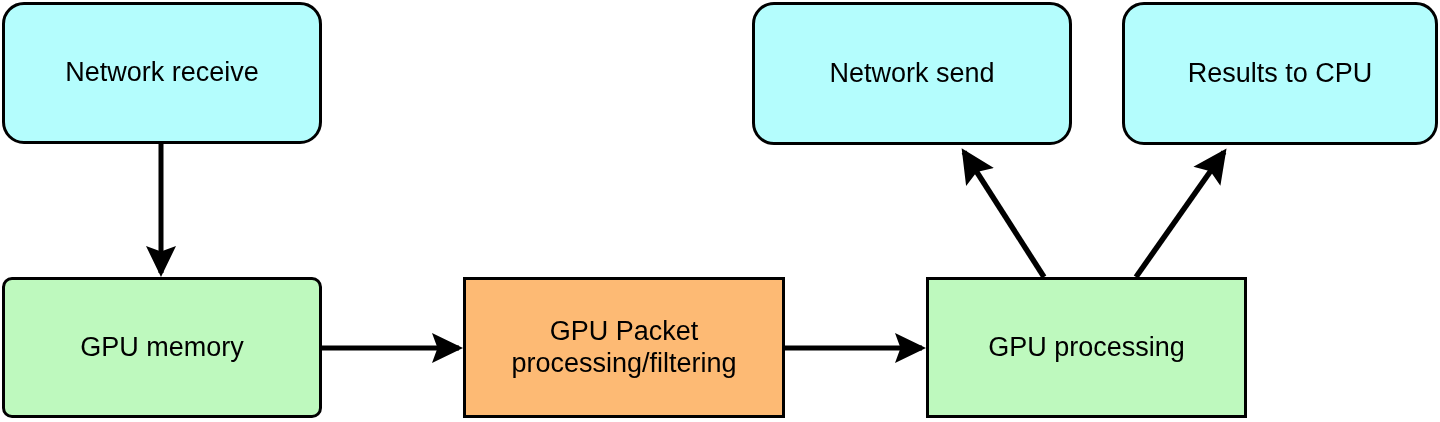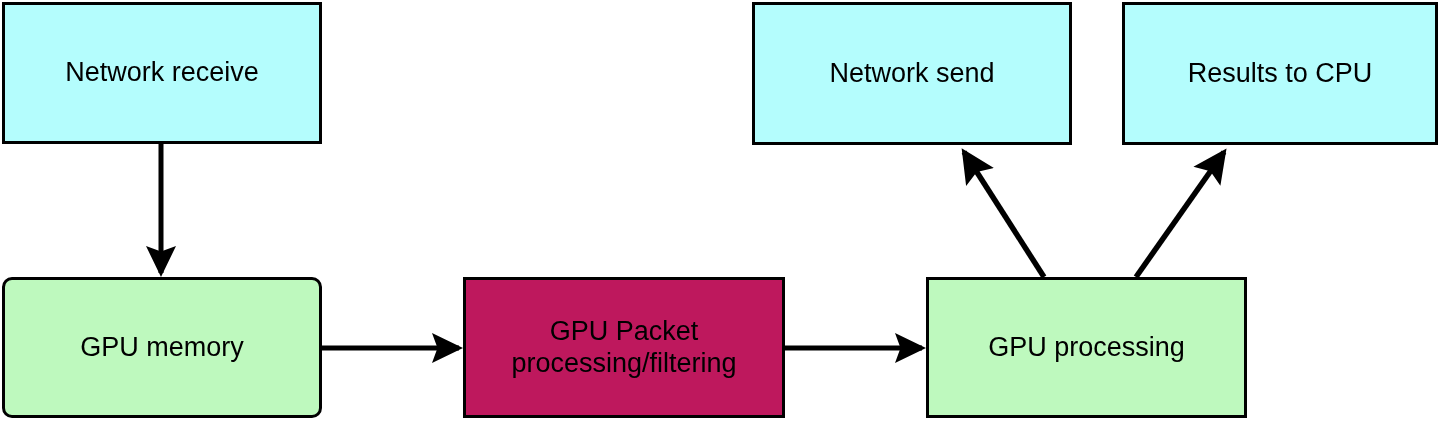--- a/index.html
+++ b/index.html
@@ -33,20 +33,21 @@
     letter-spacing: 0px;
     font-family: "Liberation Sans", sans-serif;
   }
   .node-label {
     display: block;
     padding: 0 6px;
     white-space: pre-line;
   }
   .node.io {
     background: #b4fdfd;
+    border-radius: 22px;
   }
   .node.proc {
     background: #bef9be;
   }
   #edge-layer {
     position: absolute;
     left: 0;
     top: 0;
     width: 1440px;
     height: 422px;
@@ -80,21 +81,21 @@
   </div>
 
   <div class="node io" style="left: 752px; top: 2px; width: 320px; height: 143px; background: rgb(180, 253, 253); border-color: rgb(0, 0, 0); color: rgb(0, 0, 0);">
     <span class="node-label">Network send</span>
   </div>
 
   <div class="node proc" style="left: 2px; top: 277px; width: 320px; height: 141px; background: rgb(190, 249, 190); border-color: rgb(0, 0, 0); color: rgb(0, 0, 0); border-radius: 10px;">
     <span class="node-label">GPU memory</span>
   </div>
 
-  <div class="node proc" style="left: 463px; top: 277px; width: 322px; height: 141px; background: #be185d; border-color: rgb(0, 0, 0); color: rgb(0, 0, 0);">
+  <div class="node proc" style="left: 463px; top: 277px; width: 322px; height: 141px; background: #fdba74; border-color: rgb(0, 0, 0); color: rgb(0, 0, 0);">
     <span class="node-label">GPU Packet
 processing/filtering</span>
   </div>
 
   <div class="node proc" style="left: 926px; top: 277px; width: 321px; height: 141px; background: rgb(190, 249, 190); border-color: rgb(0, 0, 0); color: rgb(0, 0, 0); text-align: center;">
     <span class="node-label">GPU processing</span>
   </div>
 
 </div>
 

